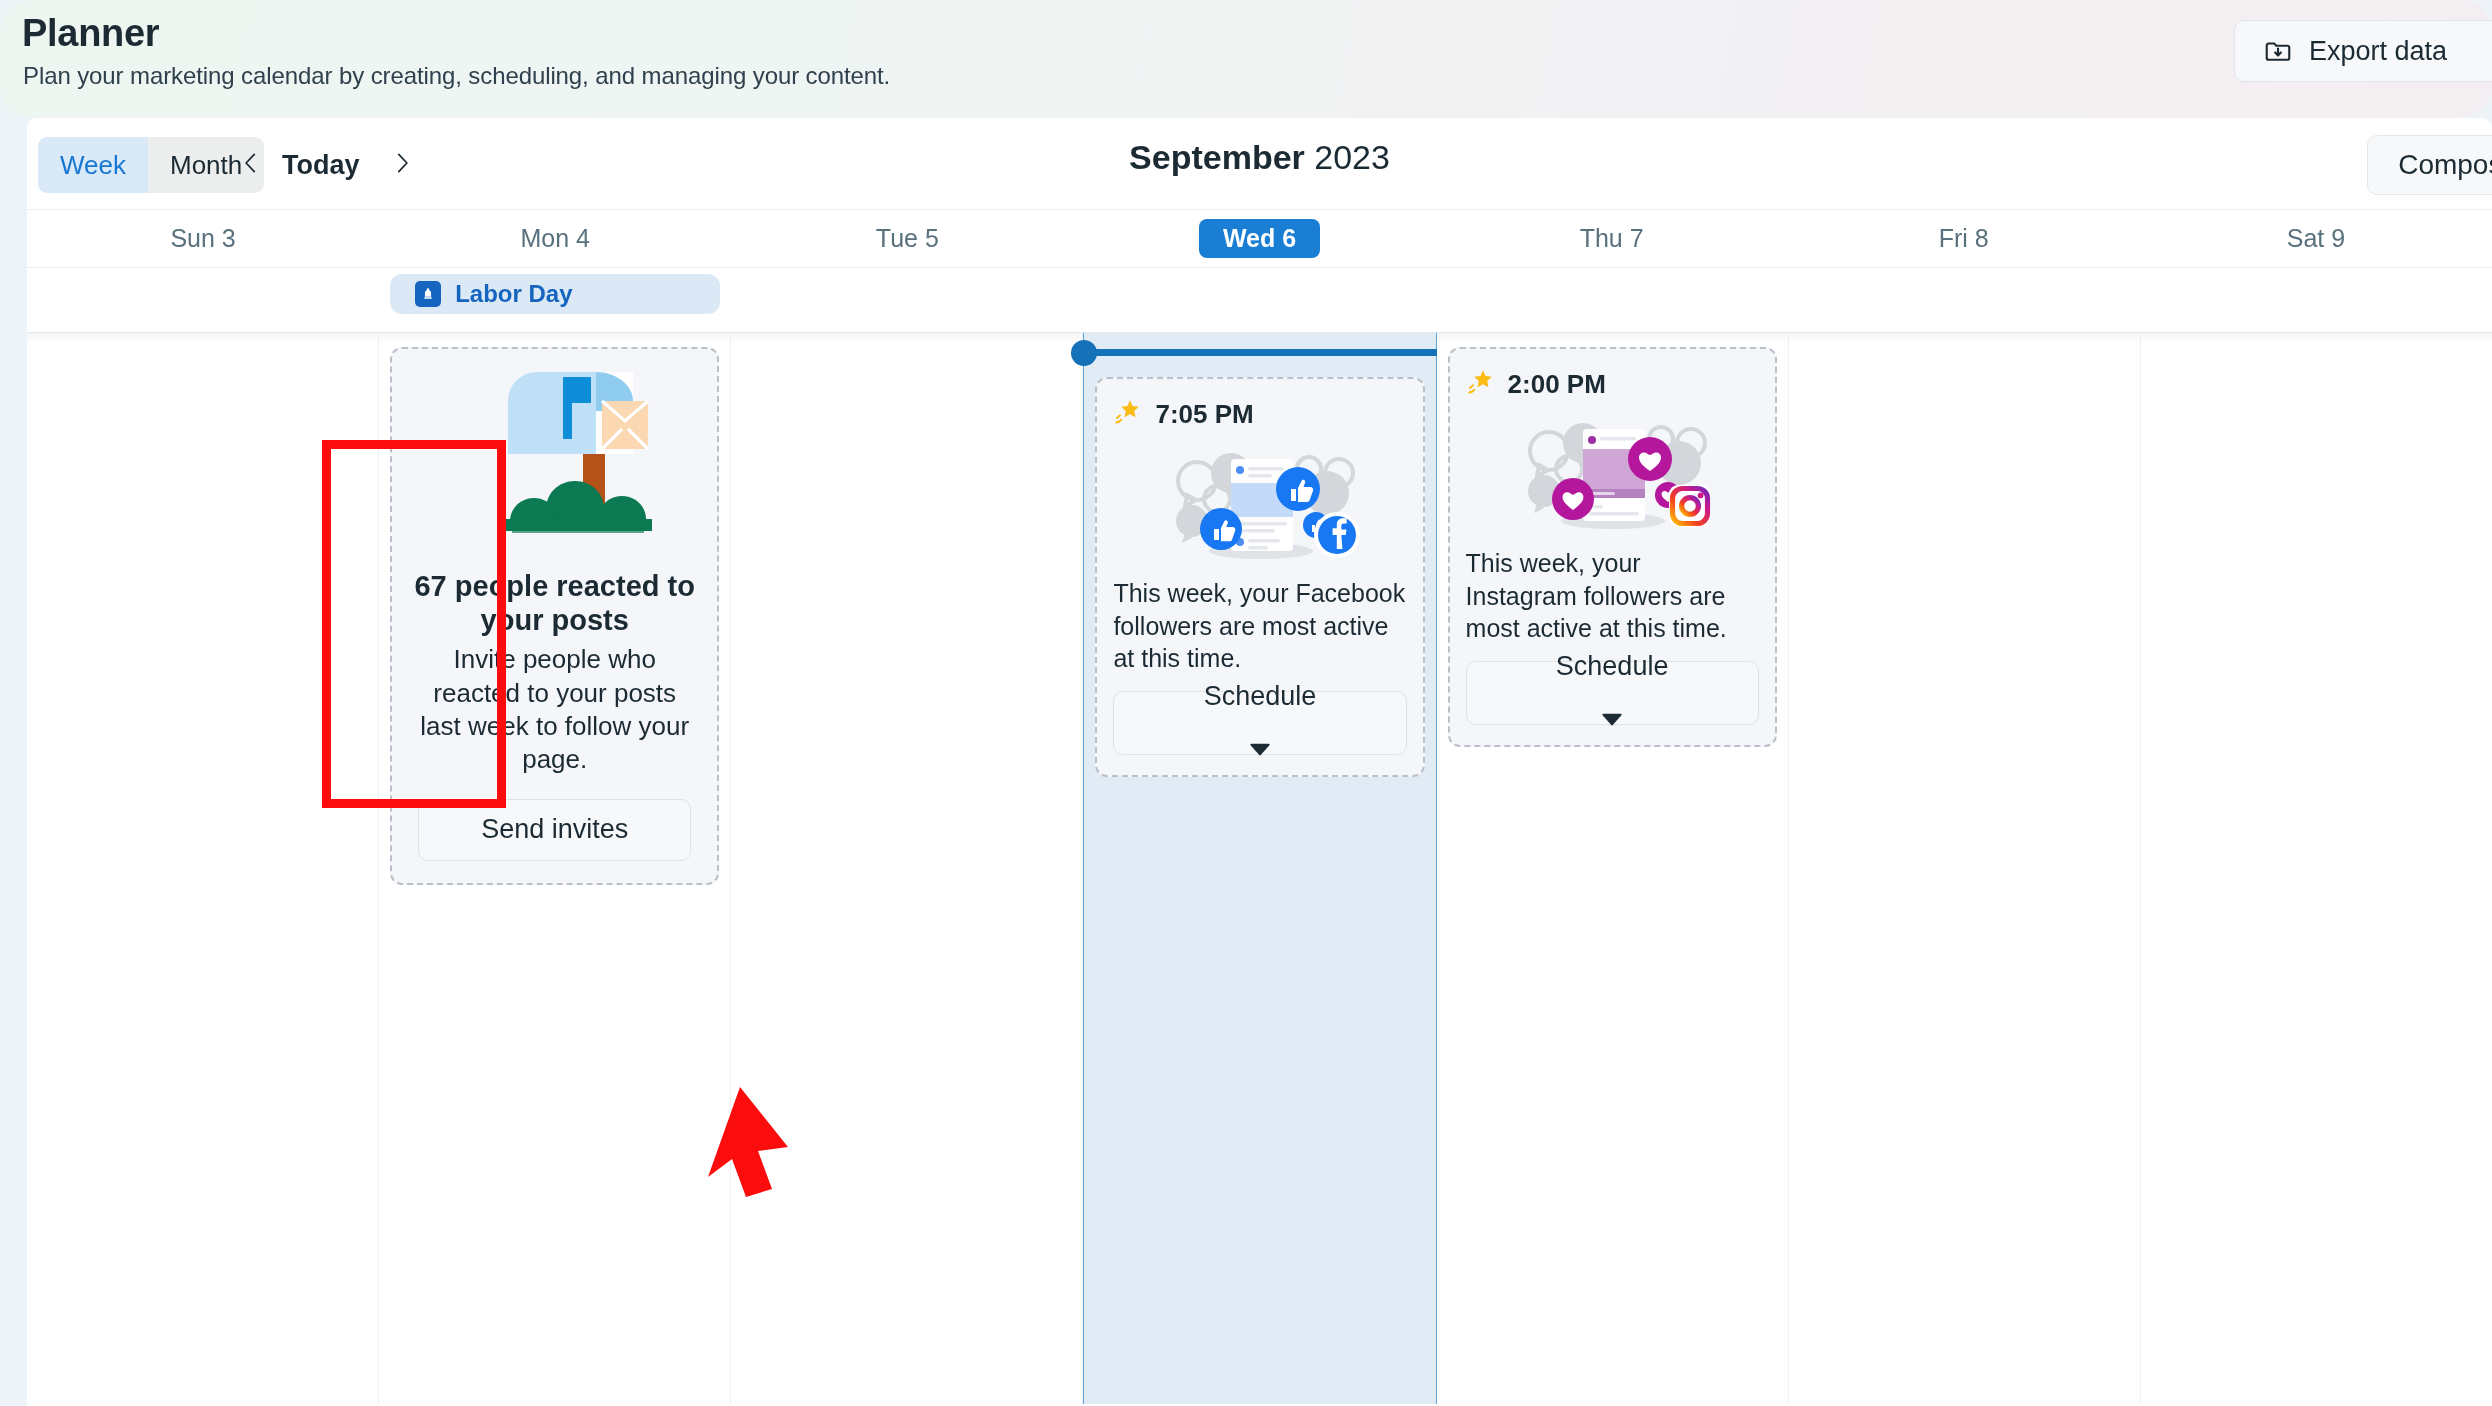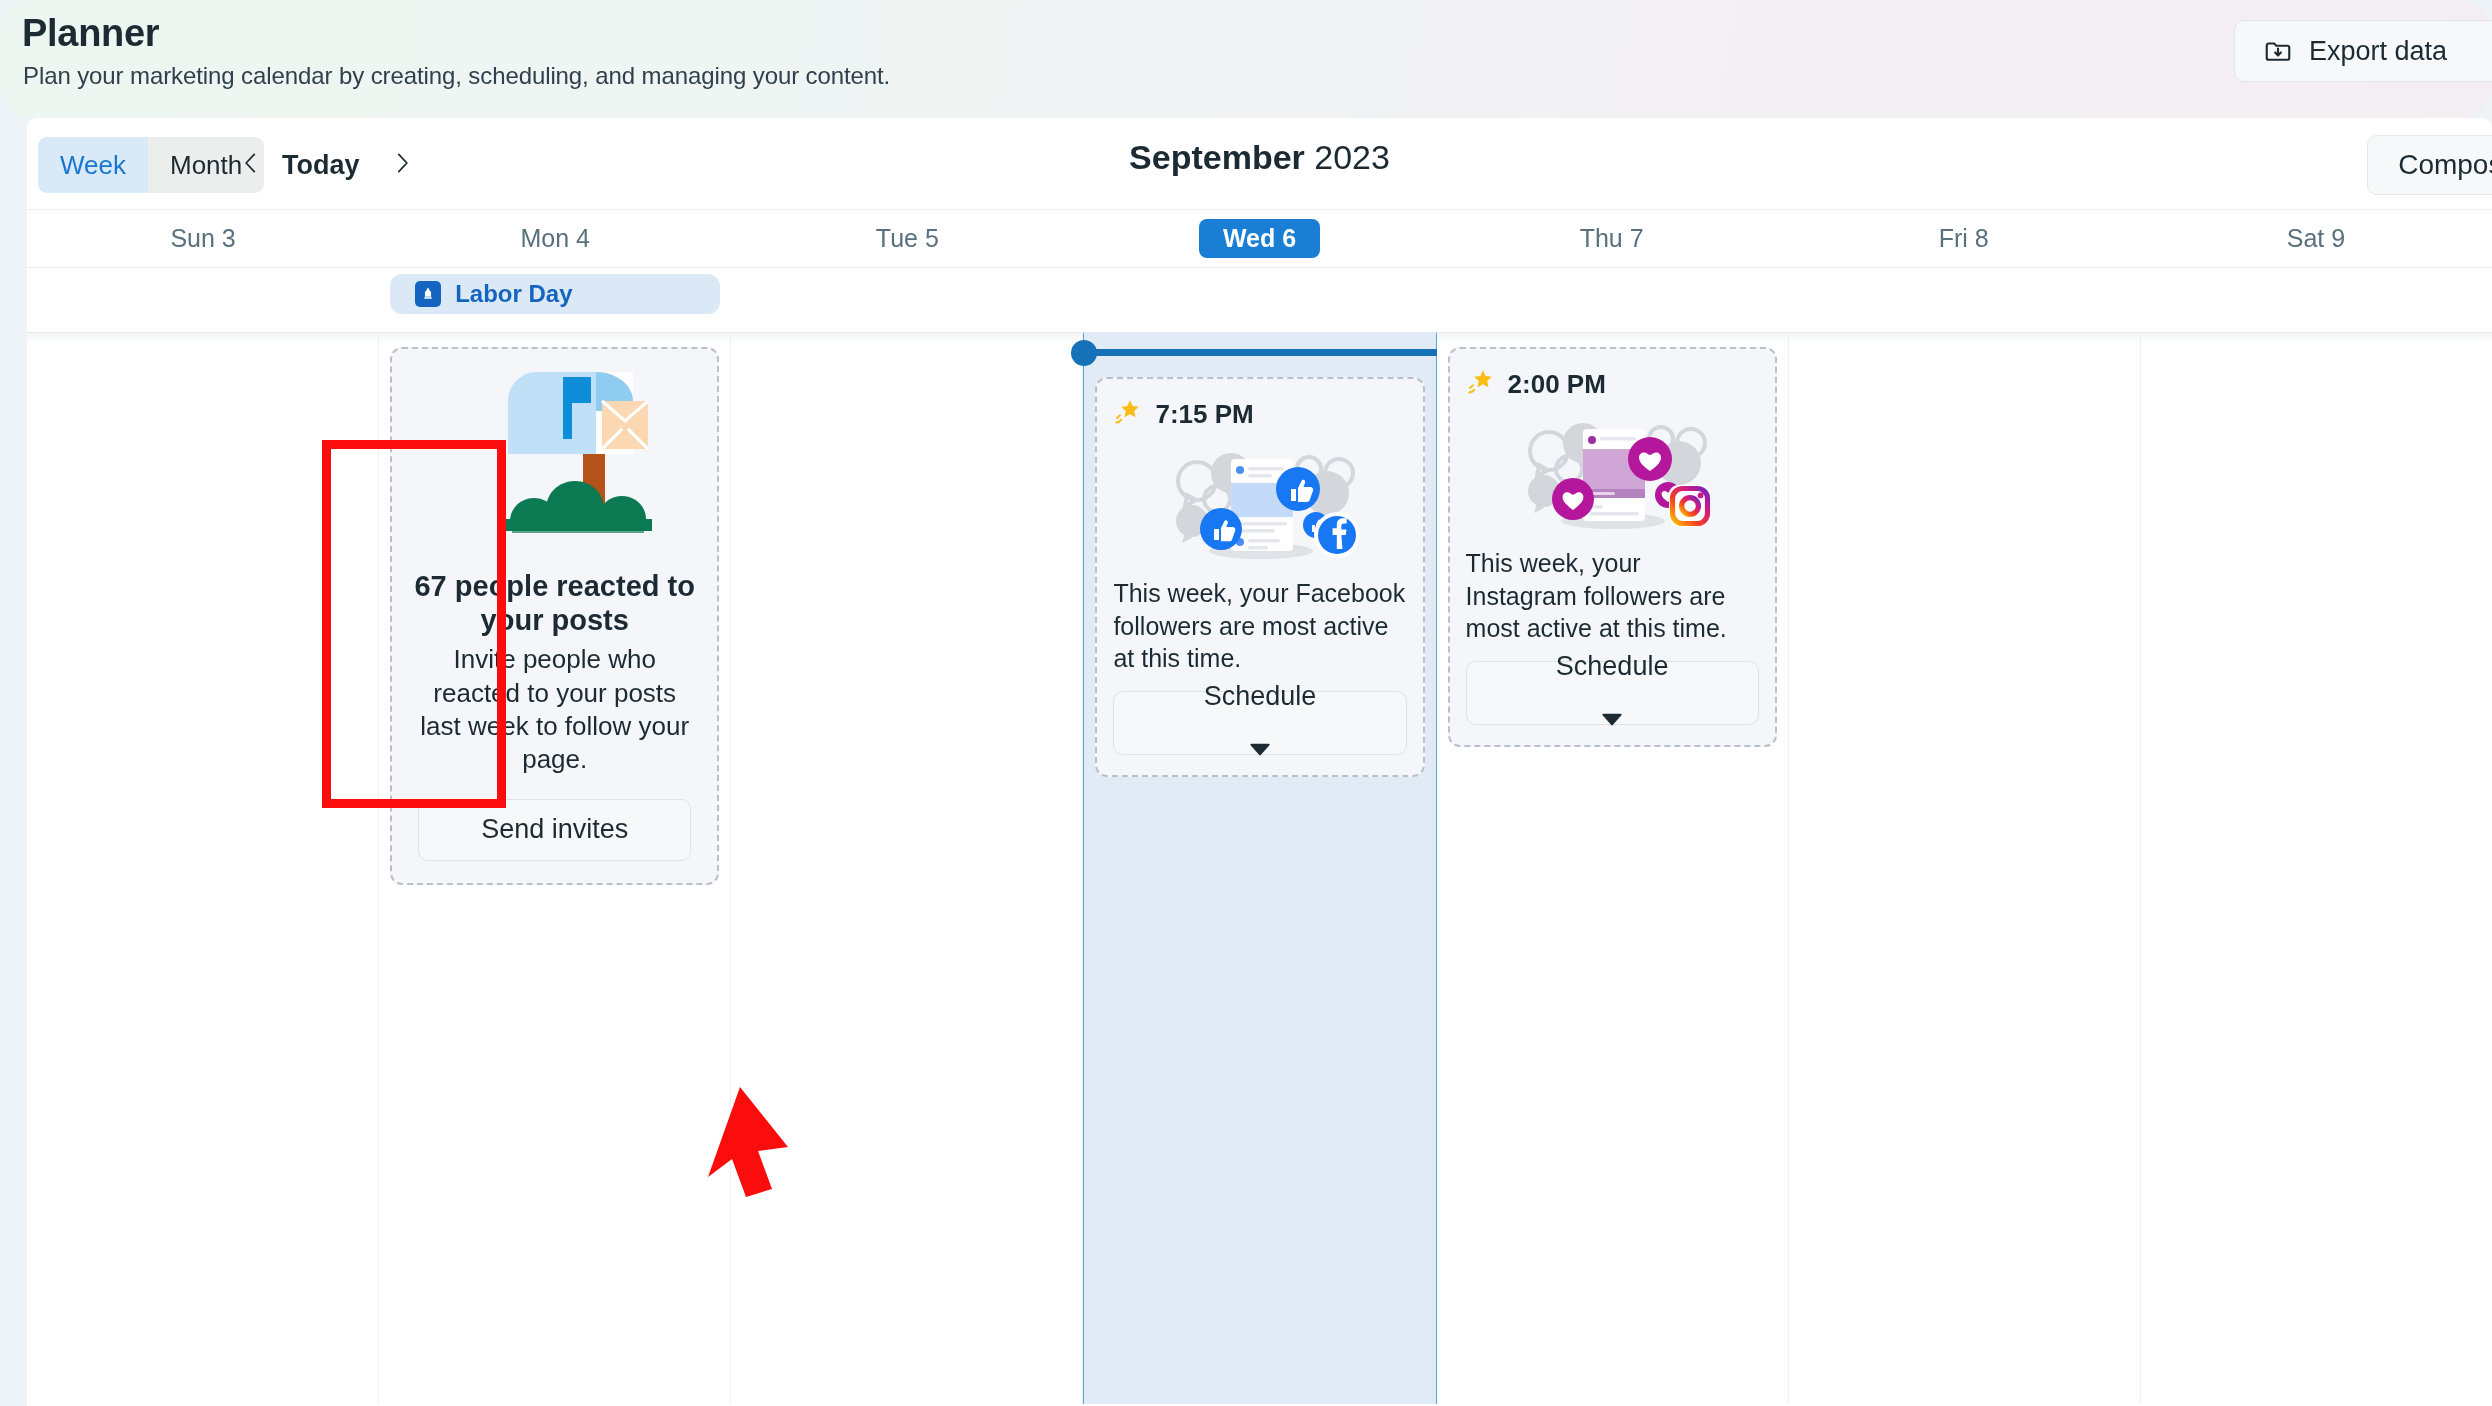--- a/index.html
+++ b/index.html
@@ -338,21 +338,21 @@
       <div class="now-dot"></div>
 
       <div class="card" style="top:44px;">
         <div class="card-time">
           <span class="star">
             <svg width="30" height="30" viewBox="0 0 24 24">
               <path d="M13.6 2.6l2.1 4.6 4.9.6-3.6 3.4.95 4.9-4.35-2.4-4.35 2.4.95-4.9L6.6 7.8l4.9-.6z" fill="#fbbc16"></path>
               <path d="M3.2 16.8l2.4-2.2M4.4 20.2l2.2-2M2.6 20.6l.9-.8" stroke="#fbbc16" stroke-width="1.5" stroke-linecap="round"></path>
             </svg>
           </span>
-          <span>7:15 PM</span>
+          <span>7:05 PM</span>
         </div>
 
         <div class="card-illustr">
           <svg width="206" height="120" viewBox="0 0 206 120" aria-hidden="true">
 
             <circle cx="40" cy="38" r="19" fill="none" stroke="#d3d6da" stroke-width="4"></circle>
             <path d="M30 52l-2 11 11-6z" fill="none" stroke="#d3d6da" stroke-width="4"></path>
             <circle cx="74" cy="30" r="20" fill="#d3d6da"></circle>
             <circle cx="60" cy="56" r="13" fill="none" stroke="#d3d6da" stroke-width="4"></circle>
             <circle cx="35" cy="78" r="16" fill="#d3d6da"></circle>

